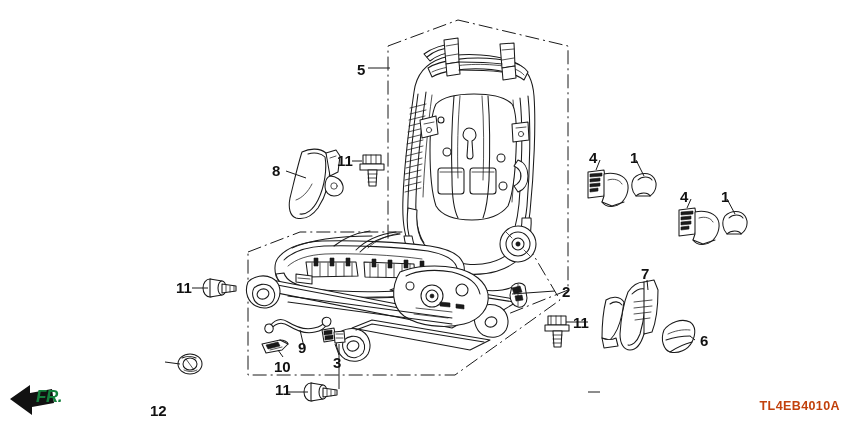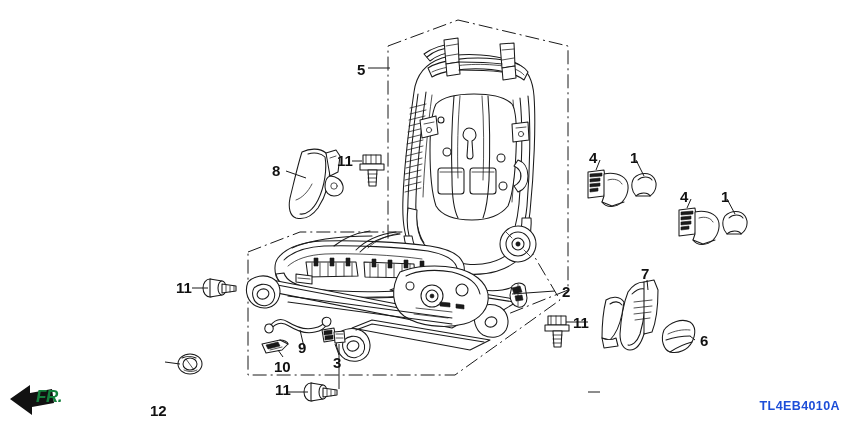--- a/index.html
+++ b/index.html
@@ -22,21 +22,21 @@
     white-space:nowrap;
     pointer-events:auto;
   }
   .partno{
     position:absolute;
     right:10px;bottom:12px;
     font-family:"Liberation Sans", sans-serif;
     font-size:12.5px;
     font-weight:700;
     letter-spacing:0.4px;
-    color:#1d4ed8;
+    color:#c2410c;
   }
   .frmark{
     position:absolute;left:8px;bottom:8px;
     width:86px;height:42px;
   }
   .frtext{
     position:absolute;left:36px;bottom:18px;
     font-family:"Liberation Sans", sans-serif;
     font-size:17px;font-weight:700;font-style:italic;
     color:#15803d;letter-spacing:-0.5px;

